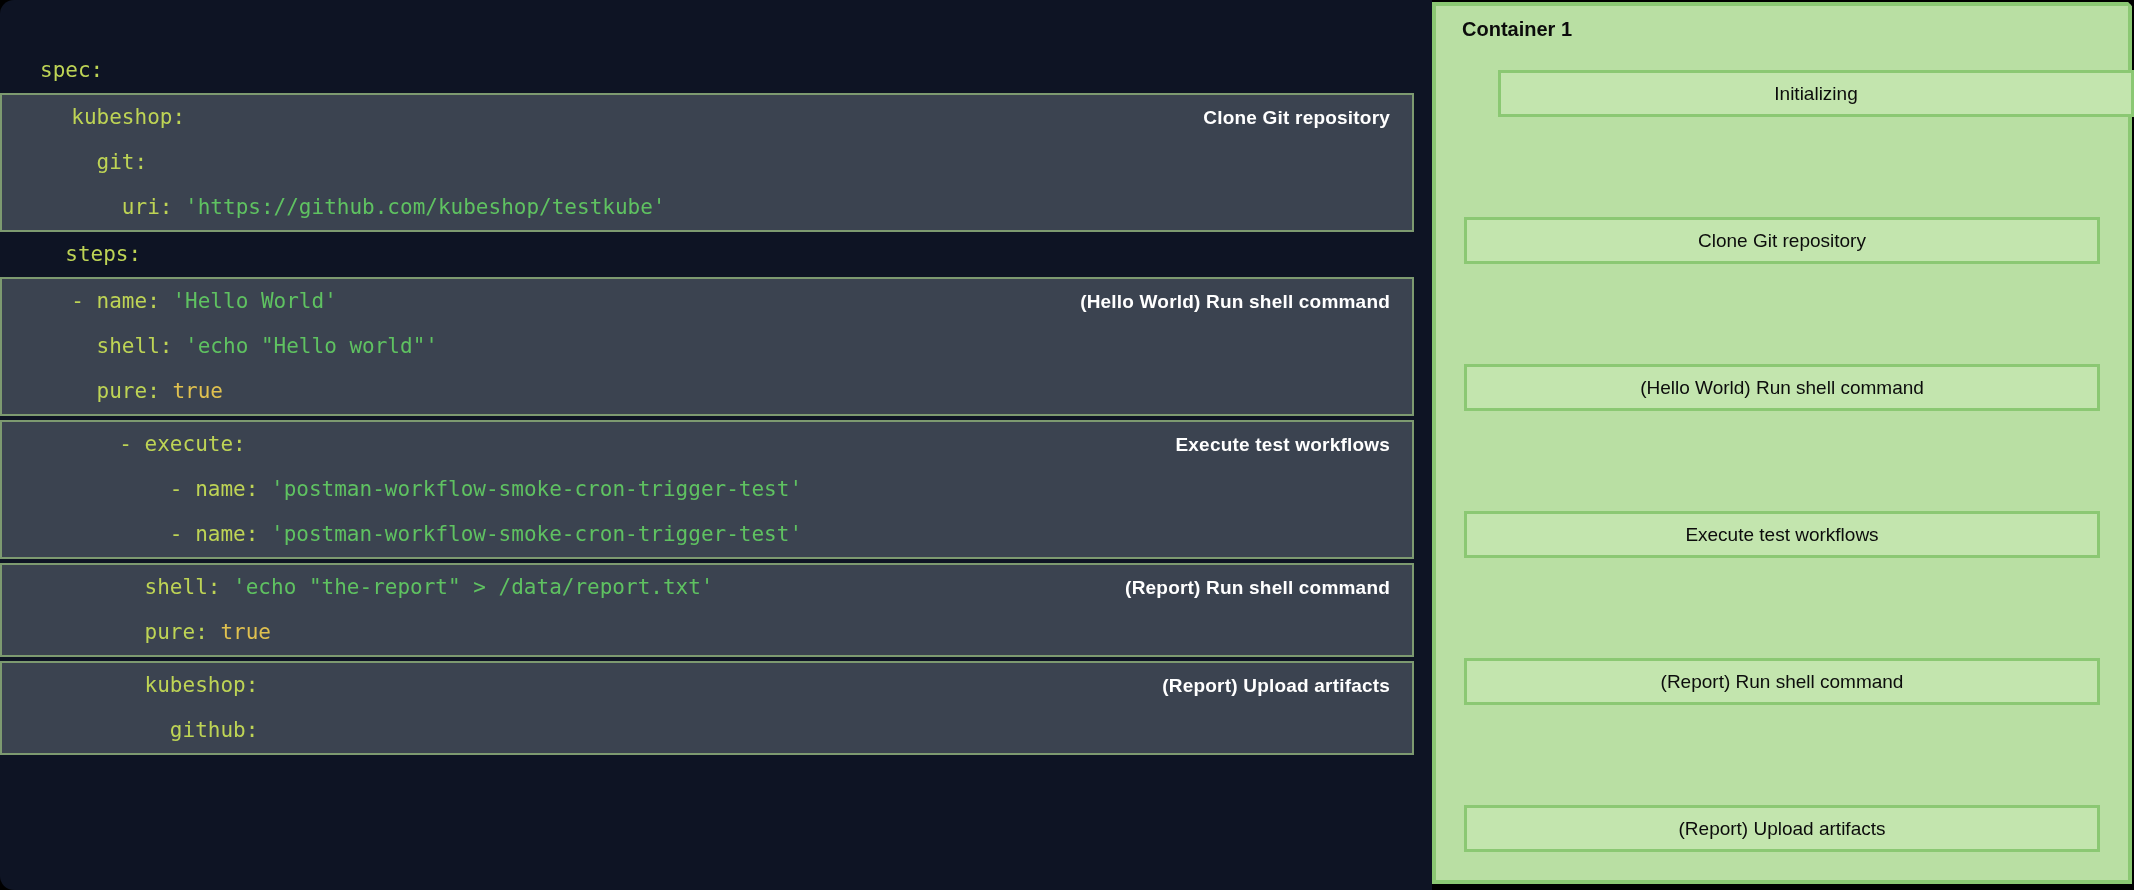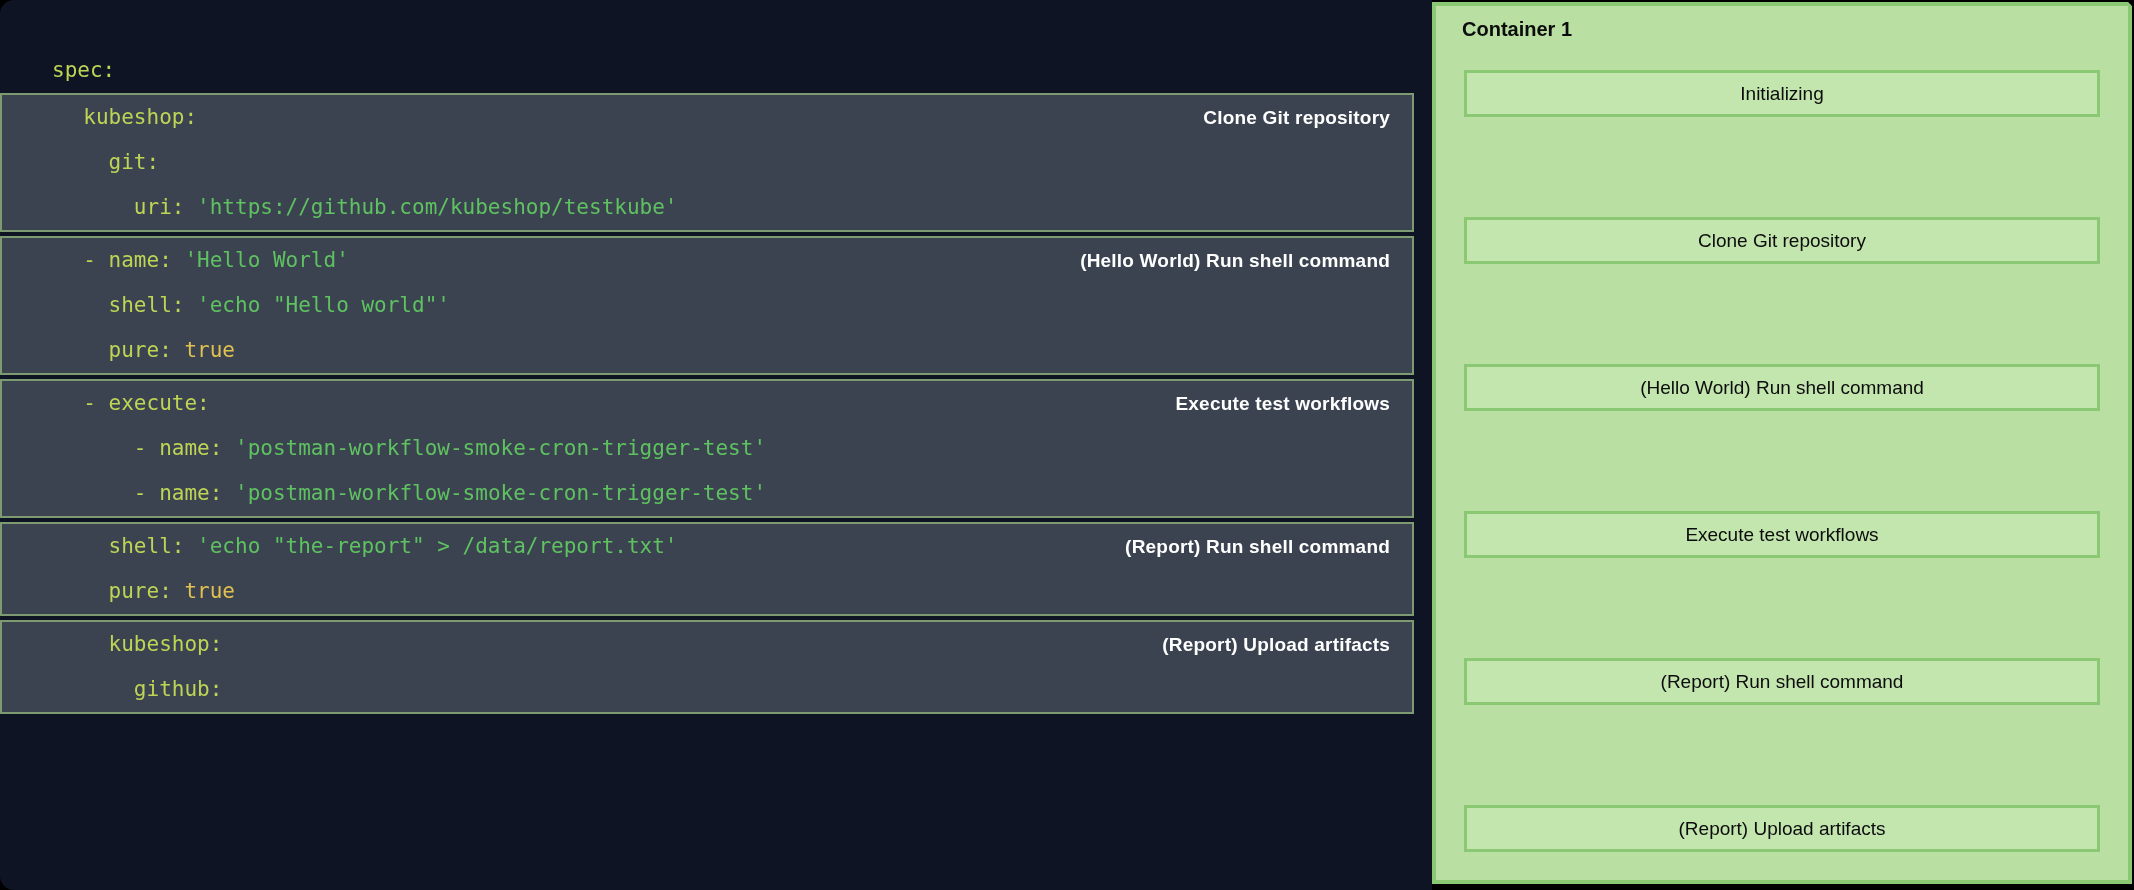--- a/index.html
+++ b/index.html
@@ -33,22 +33,22 @@
     font-family:"DejaVu Sans Mono","Liberation Mono",monospace;
     font-size:21px;line-height:45px;color:var(--key);
   }
   .section{position:relative;width:1414px;box-sizing:border-box;}
   .section.plain{background:transparent;}
   .section.plain.first{height:93px;display:flex;flex-direction:column;justify-content:flex-end;}
   .section.block{
     background:var(--block-bg);
     border:2px solid var(--block-border);
   }
-  .section.block + .section.block{margin-top:4px;}
-  .code-line{white-space:pre;padding-left:44px;height:45px;margin-left:12px;}
+  .section.block + .section.block{margin-top:4px;padding-left:48px;}
+  .code-line{white-space:pre;padding-left:44px;height:45px;}
   .section.plain .code-line{padding-left:40px;}
   .tok-k{color:var(--key);}
   .tok-s{color:var(--str);}
   .tok-b{color:var(--bool);}
   .block-label{
     position:absolute;top:0;right:22px;height:45px;
     display:flex;align-items:center;
     font-family:"Liberation Sans",sans-serif;
     font-size:19px;font-weight:bold;color:var(--label);
     letter-spacing:0.2px;
@@ -84,20 +84,23 @@
     <div class="editor">
         <div class="section plain first">
           <div class="code-line"><span class="tok-k">spec:</span></div>
         </div>
         <div class="section block">
           <div class="code-line"><span class="tok-k">  kubeshop:</span></div>
           <div class="code-line"><span class="tok-k">    git:</span></div>
           <div class="code-line"><span class="tok-k">      uri: </span><span class="tok-s">'https://github.com/kubeshop/testkube'</span></div>
           <span class="block-label">Clone Git repository</span>
         </div>
+        <div class="section plain">
+          <div class="code-line"><span class="tok-k">  steps:</span></div>
+        </div>
         <div class="section block">
           <div class="code-line"><span class="tok-k">  - name: </span><span class="tok-s">'Hello World'</span></div>
           <div class="code-line"><span class="tok-k">    shell: </span><span class="tok-s">'echo "Hello world"'</span></div>
           <div class="code-line"><span class="tok-k">    pure: </span><span class="tok-b">true</span></div>
           <span class="block-label">(Hello World) Run shell command</span>
         </div>
         <div class="section block">
           <div class="code-line"><span class="tok-k">  - execute:</span></div>
           <div class="code-line"><span class="tok-k">      - name: </span><span class="tok-s">'postman-workflow-smoke-cron-trigger-test'</span></div>
           <div class="code-line"><span class="tok-k">      - name: </span><span class="tok-s">'postman-workflow-smoke-cron-trigger-test'</span></div>
@@ -111,21 +114,21 @@
         <div class="section block">
           <div class="code-line"><span class="tok-k">    kubeshop:</span></div>
           <div class="code-line"><span class="tok-k">      github:</span></div>
           <span class="block-label">(Report) Upload artifacts</span>
         </div>
       </div>
 
     <div class="panel">
       <div class="panel-title">Container 1</div>
       <div id="steps-host">
-          <div class="step-box" style="top: 64px;">
+          <div class="step-box" style="top: 64px; margin-left: 34px;">
             <span>Initializing</span>
           </div>
           <div class="step-box" style="top: 211px;">
             <span>Clone Git repository</span>
           </div>
           <div class="step-box" style="top: 358px;">
             <span>(Hello World) Run shell command</span>
           </div>
           <div class="step-box" style="top: 505px;">
             <span>Execute test workflows</span>

